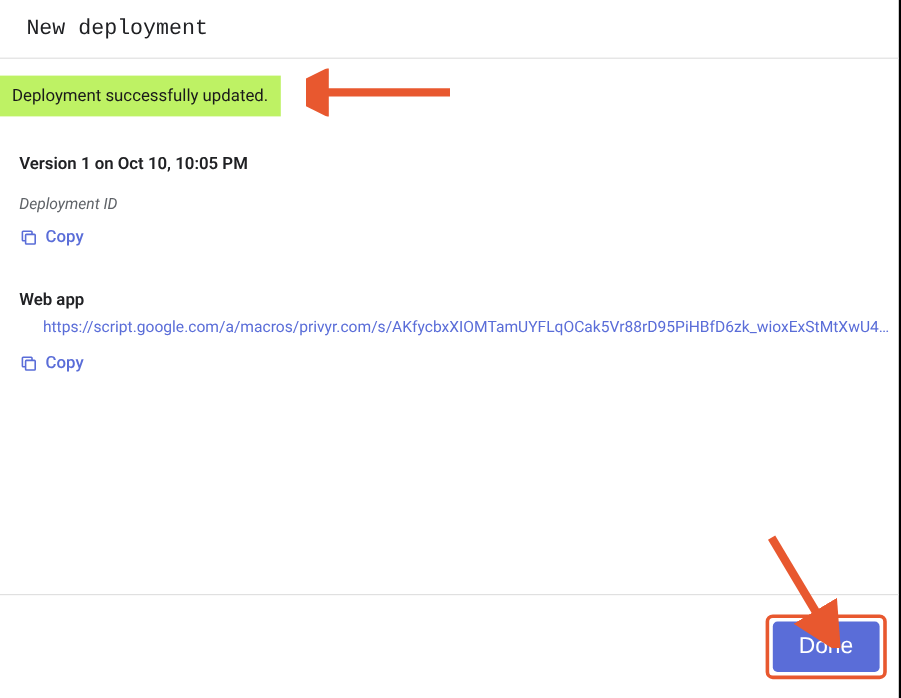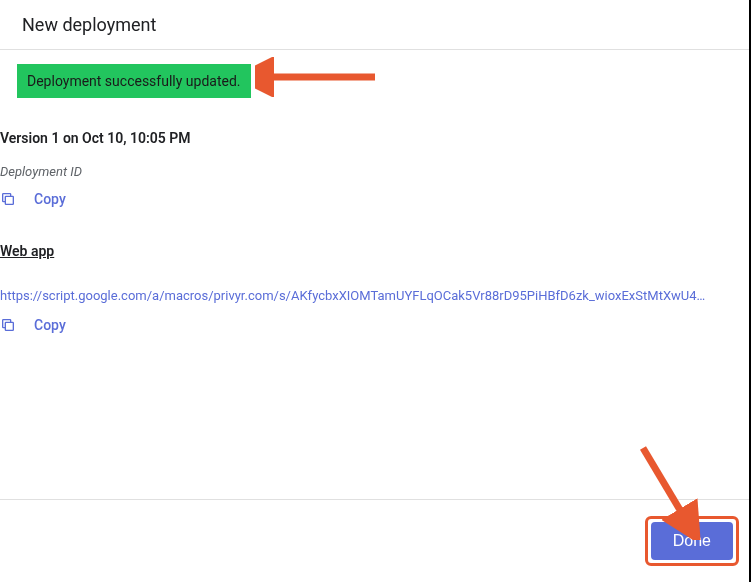--- a/index.html
+++ b/index.html
@@ -18,41 +18,42 @@
     .dialog {
       width: 100%;
       height: 100%;
       display: flex;
       flex-direction: column;
       border-right: 2px solid #000;
     }
     .header {
       padding: 14px 22px;
       border-bottom: 1px solid #e0e0e0;
+      font-family: Liberation Mono, monospace;
     }
     .header-title {
       font-size: 18px;
       font-weight: 400;
       color: #202124;
     }
     .content {
       flex: 1;
       padding: 0;
       overflow: auto;
     }
     .success-banner {
-      background: #22c55e;
+      background: #bef264;
       color: #1a1a1a;
       padding: 9px 10px;
       font-size: 14px;
       display: inline-block;
-      margin: 14px 0 0 17px;
+      margin: 14px 0 0 0;
     }
     .section {
-      padding: 8px 8px 0 0;
+      padding: 8px 8px 0 16px;
     }
     .version-line {
       font-size: 14px;
       font-weight: 600;
       color: #202124;
       margin-top: 24px;
       margin-bottom: 18px;
     }
     .field-label {
       font-size: 13px;
@@ -62,61 +63,61 @@
     }
     .deployment-id {
       font-size: 13px;
       color: #3c4043;
       margin-bottom: 14px;
       word-break: break-all;
     }
     .copy-row {
       display: flex;
       align-items: flex-end;
-      gap: 18px;
+      gap: 6px;
       cursor: pointer;
       margin-bottom: 36px;
     }
     .copy-icon {
       color: #5a6dd8;
       display: flex;
     }
     .copy-text {
       color: #5a6dd8;
       font-size: 14px;
       font-weight: 500;
     }
     .section-title {
       font-size: 14px;
       font-weight: 600;
       color: #202124;
       margin-top: 16px;
-      margin-bottom: 29px;
-      text-decoration: underline;
+      margin-bottom: 8px;
     }
     .url-text {
       font-size: 13px;
       color: #5a6dd8;
       margin-bottom: 14px;
       white-space: nowrap;
       overflow: hidden;
       text-overflow: ellipsis;
+      text-align: right;
     }
     .footer {
       border-top: 1px solid #e0e0e0;
       padding: 16px 10px;
       display: flex;
       justify-content: flex-end;
     }
     .done-button {
       background: #5a6dd8;
       color: #fff;
       border: none;
       padding: 10px 22px;
-      font-size: 16px;
+      font-size: 19px;
       font-weight: 500;
       border-radius: 4px;
       cursor: pointer;
     }
     .done-highlight {
       border: 3px solid #e8582f;
       border-radius: 6px;
       padding: 3px;
       display: inline-block;
     }

